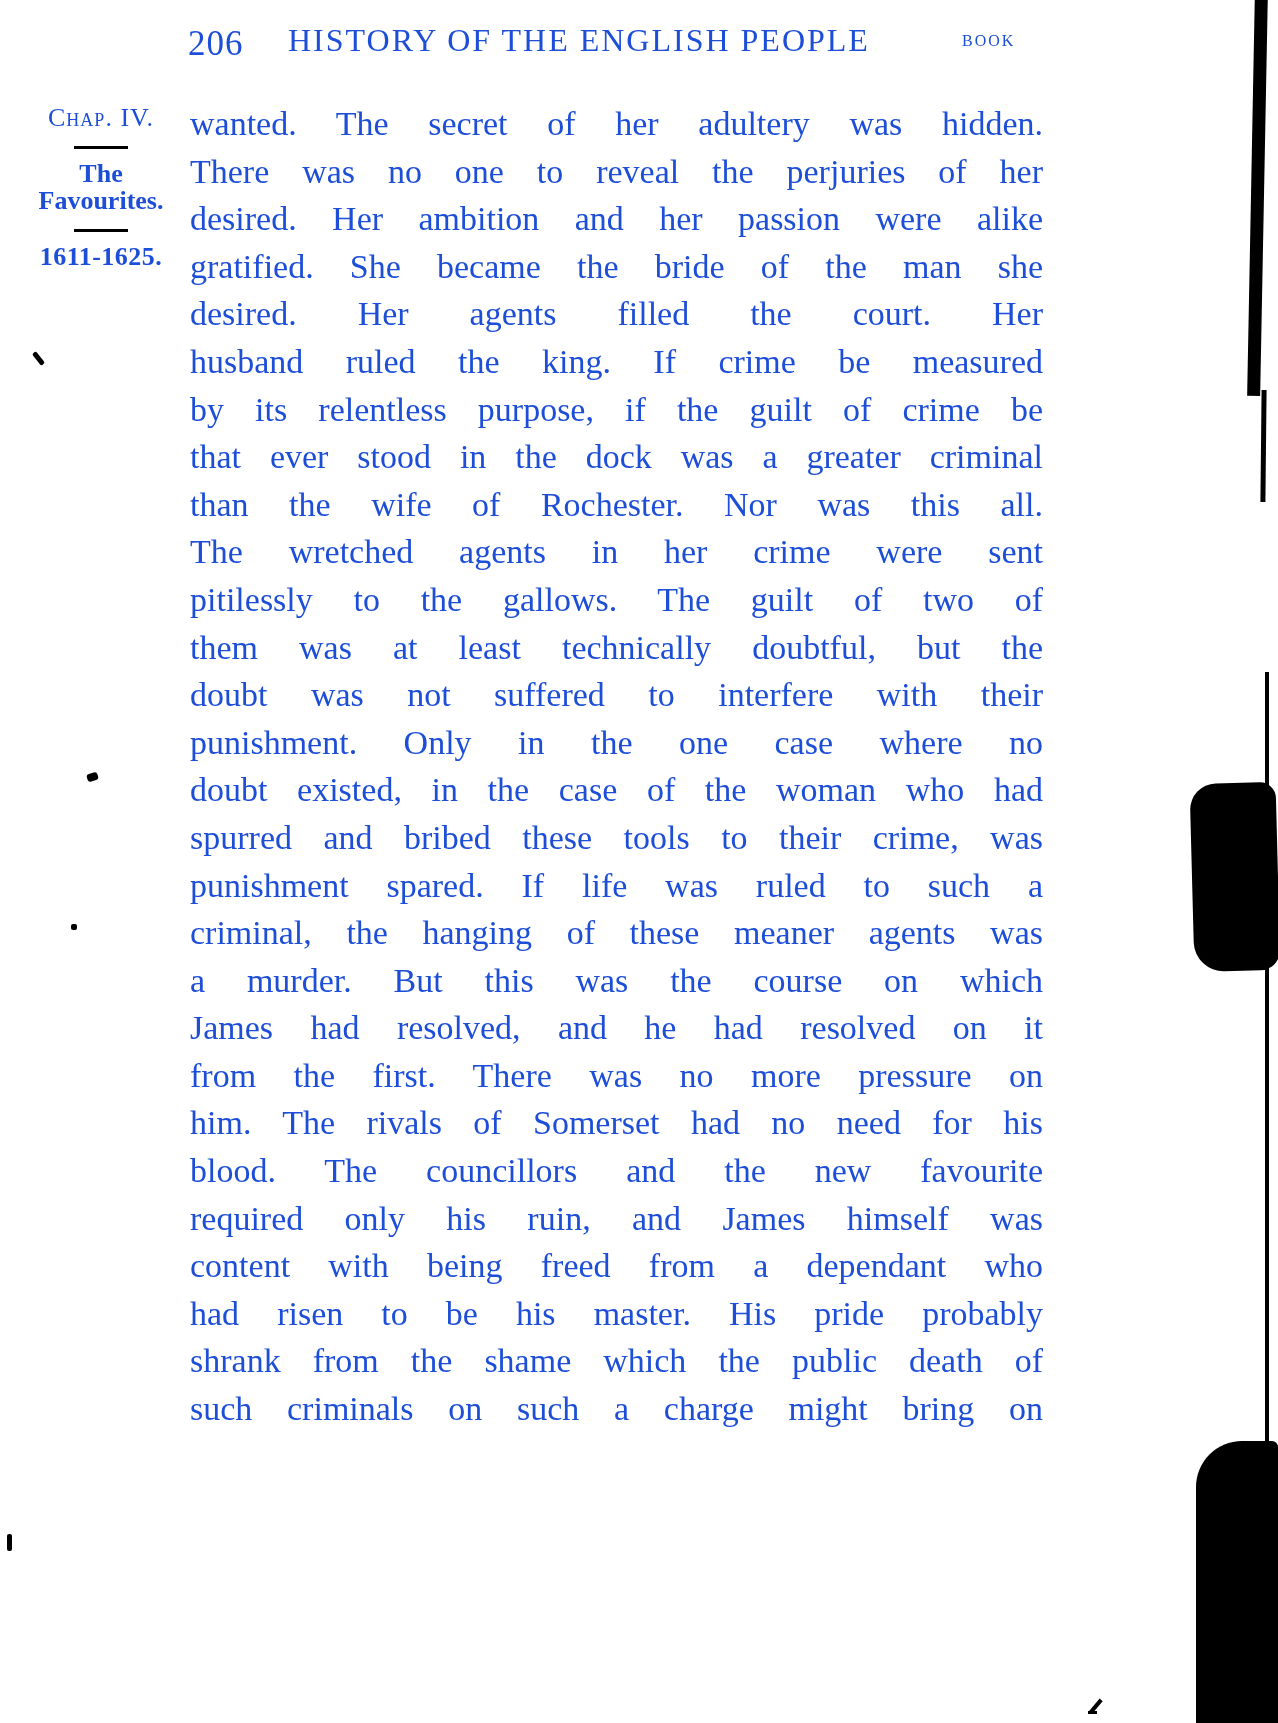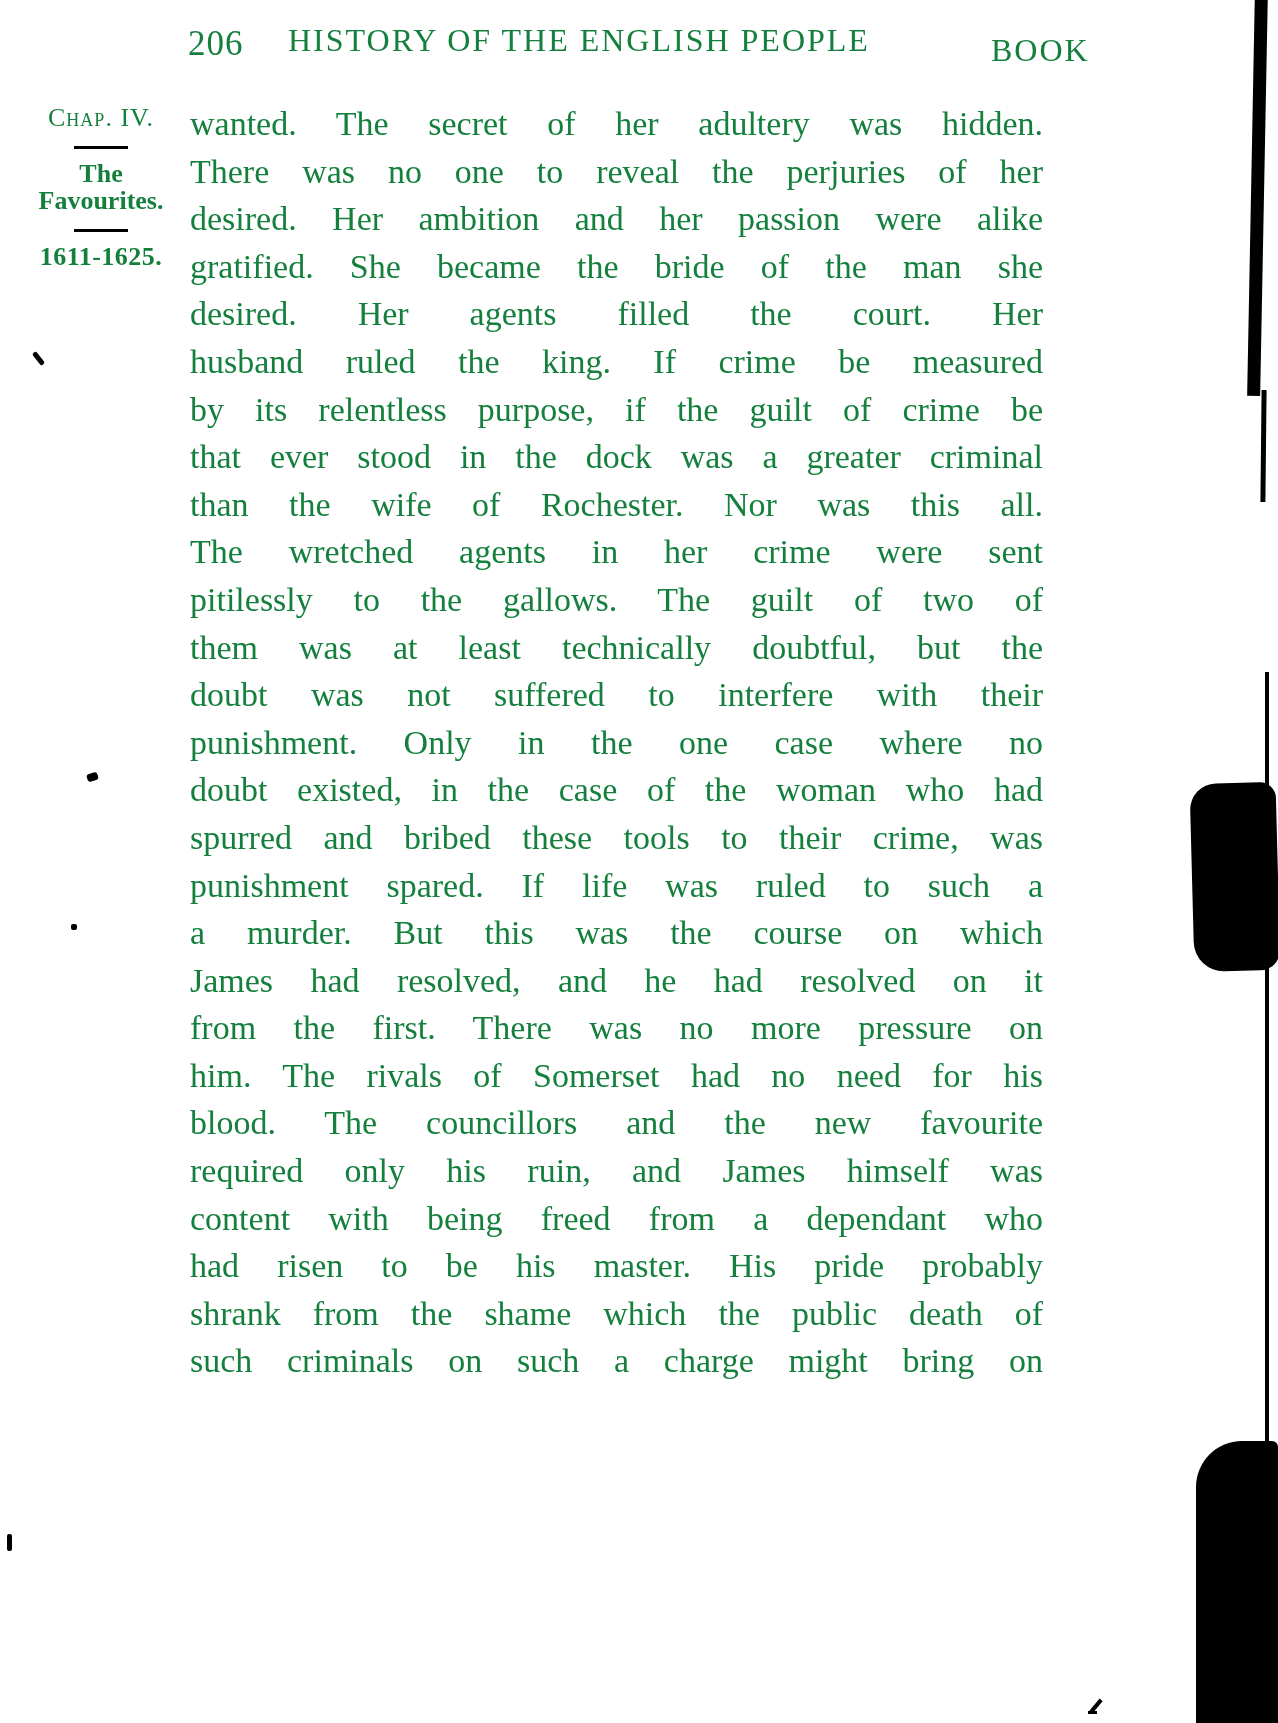--- a/index.html
+++ b/index.html
@@ -1,35 +1,35 @@
 <!DOCTYPE html>
 <html><head>
 <meta charset="utf-8">
 <style>
   html,body{margin:0;padding:0;background:#fff;}
   .page{
     position:relative;
     width:1278px;height:1723px;
-    background:#ffffff;color:#15803d;
+    background:#ffffff;color:#1d4ed8;
     font-family:"Liberation Serif",serif;
     overflow:hidden;
   }
 
   
   .page-number{
     position:absolute;left:188px;top:24px;
     font-size:35px;letter-spacing:1px;
   }
   .header-title{
     position:absolute;left:288px;top:22px;width:648px;
     text-align:left;font-size:32px;letter-spacing:2px;white-space:nowrap;
   }
   .book-label{
     position:absolute;left:962px;top:32px;
-    font-size:32px;letter-spacing:2px;margin-left:29px;
+    font-size:16px;letter-spacing:2px;
   }
 
   
   .margin-notes{
     position:absolute;left:16px;top:104px;width:170px;
     text-align:center;font-size:26px;line-height:27px;
   }
   .chapter{font-variant:small-caps;letter-spacing:1px;}
   .note-rule{width:54px;height:0;border-top:3px solid #000;margin:15px auto 11px auto;}
   .note-bold{font-weight:bold;}
@@ -90,20 +90,21 @@
       <div class="line">that ever stood in the dock was a greater criminal</div>
       <div class="line">than the wife of Rochester. Nor was this all.</div>
       <div class="line">The wretched agents in her crime were sent</div>
       <div class="line">pitilessly to the gallows. The guilt of two of</div>
       <div class="line">them was at least technically doubtful, but the</div>
       <div class="line">doubt was not suffered to interfere with their</div>
       <div class="line">punishment. Only in the one case where no</div>
       <div class="line">doubt existed, in the case of the woman who had</div>
       <div class="line">spurred and bribed these tools to their crime, was</div>
       <div class="line">punishment spared. If life was ruled to such a</div>
+      <div class="line">criminal, the hanging of these meaner agents was</div>
       <div class="line">a murder. But this was the course on which</div>
       <div class="line">James had resolved, and he had resolved on it</div>
       <div class="line">from the first. There was no more pressure on</div>
       <div class="line">him. The rivals of Somerset had no need for his</div>
       <div class="line">blood. The councillors and the new favourite</div>
       <div class="line">required only his ruin, and James himself was</div>
       <div class="line">content with being freed from a dependant who</div>
       <div class="line">had risen to be his master. His pride probably</div>
       <div class="line">shrank from the shame which the public death of</div>
       <div class="line">such criminals on such a charge might bring on</div>

